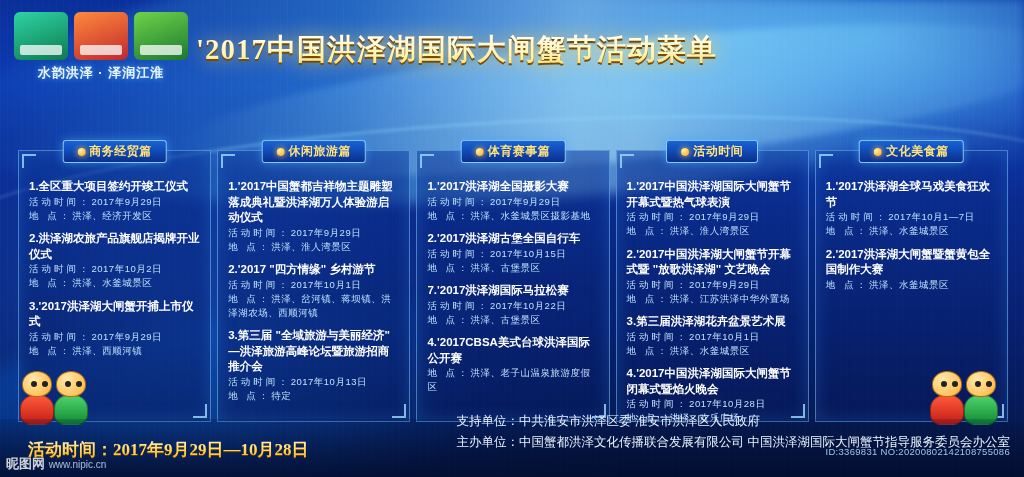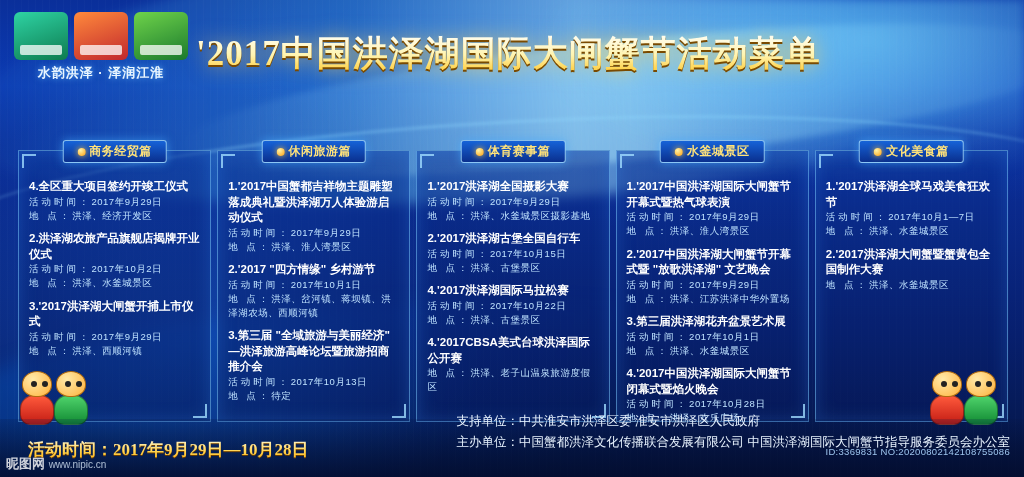--- a/index.html
+++ b/index.html
@@ -43,21 +43,21 @@
   .logo.a { background:linear-gradient(160deg,#2fd3a4,#0d7b4f); }
   .logo.b { background:linear-gradient(160deg,#ff8a3c,#c1272d); }
   .logo.c { background:linear-gradient(160deg,#6fd34a,#1a7a2e); }
   .logo::after{ content:""; position:absolute; left:6px; right:6px; bottom:5px; height:10px;
         background:rgba(255,255,255,.75); border-radius:2px; }
   .logo-sub { position:absolute; left:16px; top:64px; width:170px; text-align:center;
         color:#eaf6ff; font-size:13px; font-weight:bold; letter-spacing:1px;
         text-shadow:0 0 6px rgba(90,180,255,.9); }
   
   .title { position:absolute; left:196px; top:30px; width:820px; height:56px;
-        font-size:35px; font-weight:bold; letter-spacing:1px; white-space:nowrap;
+        font-size:29px; font-weight:bold; letter-spacing:1px; white-space:nowrap;
         color:#fff8d2;
         background:linear-gradient(180deg,#ffffff 0%,#fff4b0 45%,#ffd34d 70%,#ffb020 100%);
         -webkit-background-clip:text; background-clip:text; -webkit-text-fill-color:transparent;
         filter:drop-shadow(0 2px 0 #7a4a00) drop-shadow(0 0 10px rgba(255,210,90,.6));
         font-family:"Liberation Serif", serif; }
   
   .panels { position:absolute; left:18px; top:150px; width:990px; height:272px;
         display:flex; gap:6px; }
   .panel { position:relative; flex:1 1 0; padding:26px 10px 10px 10px;
         border:1px solid rgba(120,200,255,.55);
@@ -131,21 +131,21 @@
 
   <div class="panels">
 
     <div class="panel">
       <div class="panel-head">
         <span class="dot"></span>
         <span class="panel-title">商务经贸篇</span>
       </div>
       <div class="items">
         <div class="item">
-          <div class="item-title">4.全区重大项目签约开竣工仪式</div>
+          <div class="item-title">1.全区重大项目签约开竣工仪式</div>
           <div class="meta"><b>活动时间：</b><span>2017年9月29日</span></div>
           <div class="meta"><b>地      点：</b><span>洪泽、经济开发区</span></div>
         </div>
         <div class="item">
           <div class="item-title">2.洪泽湖农旅产品旗舰店揭牌开业仪式</div>
           <div class="meta"><b>活动时间：</b><span>2017年10月2日</span></div>
           <div class="meta"><b>地      点：</b><span>洪泽、水釜城景区</span></div>
         </div>
         <div class="item">
           <div class="item-title">3.'2017洪泽湖大闸蟹开捕上市仪式</div>
@@ -189,35 +189,35 @@
           <div class="item-title">1.'2017洪泽湖全国摄影大赛</div>
           <div class="meta"><b>活动时间：</b><span>2017年9月29日</span></div>
           <div class="meta"><b>地      点：</b><span>洪泽、水釜城景区摄影基地</span></div>
         </div>
         <div class="item">
           <div class="item-title">2.'2017洪泽湖古堡全国自行车</div>
           <div class="meta"><b>活动时间：</b><span>2017年10月15日</span></div>
           <div class="meta"><b>地      点：</b><span>洪泽、古堡景区</span></div>
         </div>
         <div class="item">
-          <div class="item-title">4.'2017洪泽湖国际马拉松赛</div>
+          <div class="item-title">7.'2017洪泽湖国际马拉松赛</div>
           <div class="meta"><b>活动时间：</b><span>2017年10月22日</span></div>
           <div class="meta"><b>地      点：</b><span>洪泽、古堡景区</span></div>
         </div>
         <div class="item">
           <div class="item-title">4.'2017CBSA美式台球洪泽国际公开赛</div>
           <div class="meta"><b>地      点：</b><span>洪泽、老子山温泉旅游度假区</span></div>
         </div>
       </div>
     </div>
 
     <div class="panel">
       <div class="panel-head">
         <span class="dot"></span>
-        <span class="panel-title">水釜城景区</span>
+        <span class="panel-title">活动时间</span>
       </div>
       <div class="items">
         <div class="item">
           <div class="item-title">1.'2017中国洪泽湖国际大闸蟹节开幕式暨热气球表演</div>
           <div class="meta"><b>活动时间：</b><span>2017年9月29日</span></div>
           <div class="meta"><b>地      点：</b><span>洪泽、淮人湾景区</span></div>
         </div>
         <div class="item">
           <div class="item-title">2.'2017中国洪泽湖大闸蟹节开幕式暨 "放歌洪泽湖" 文艺晚会</div>
           <div class="meta"><b>活动时间：</b><span>2017年9月29日</span></div>

